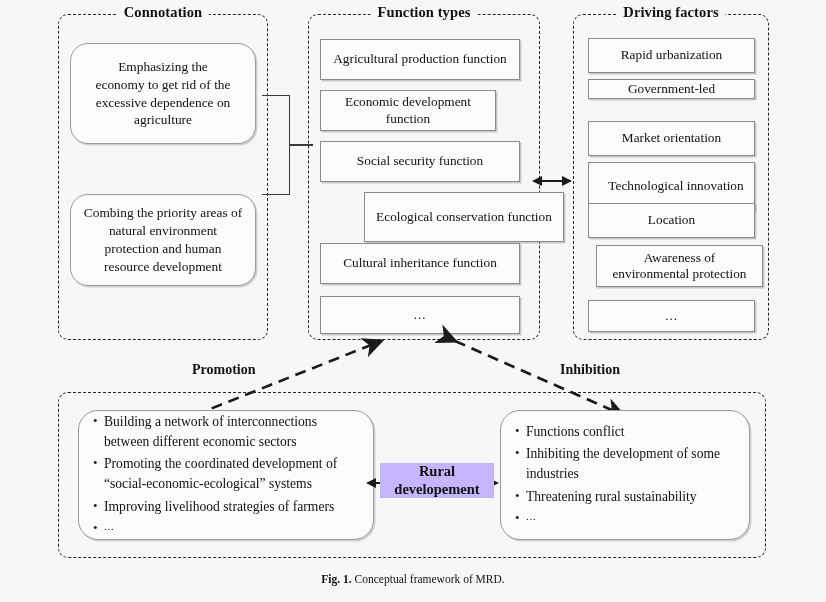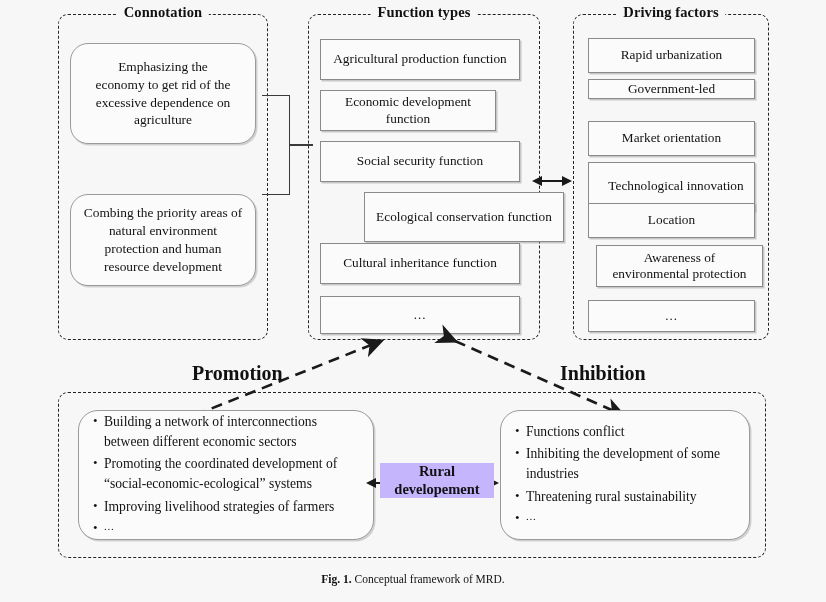--- a/index.html
+++ b/index.html
@@ -131,21 +131,21 @@
     position: absolute;
     left: 0; top: 0;
     width: 826px; height: 602px;
     pointer-events: none;
   }
 
   
   .float-label {
     position: absolute;
     font-weight: bold;
-    font-size: 20px;
+    font-size: 14px;
     white-space: nowrap;
   }
   .center-label {
     position: absolute;
     font-weight: bold;
     font-size: 14.5px;
     text-align: center;
     line-height: 1.22;
     background: #c4b5fd;
     padding: 0 2px;

